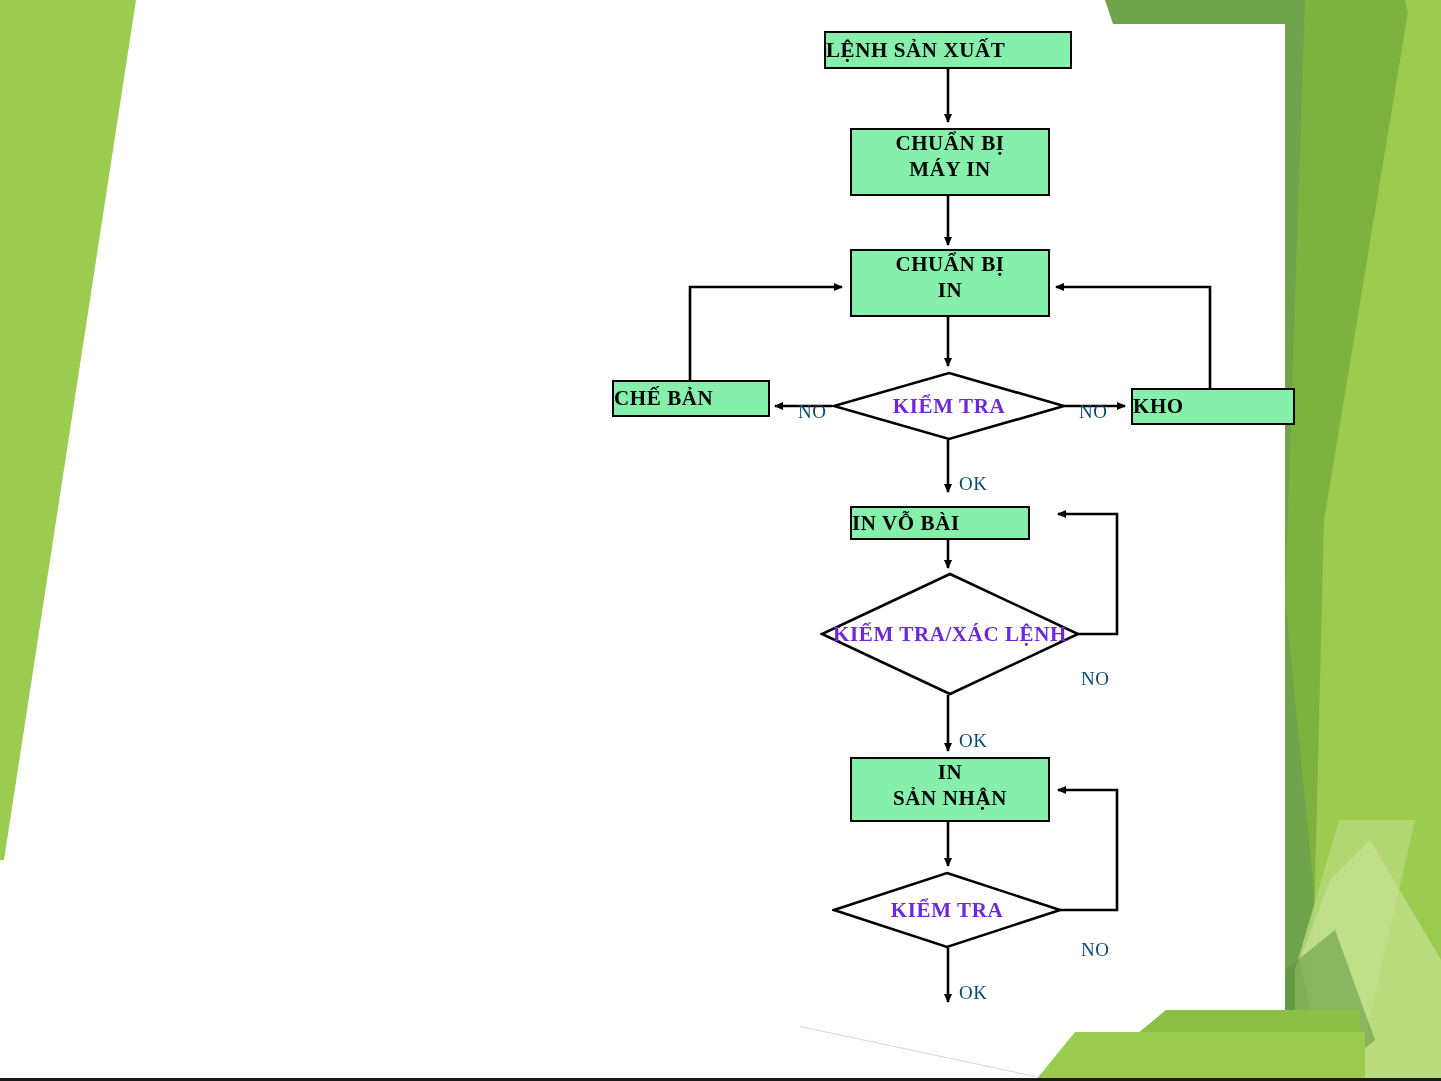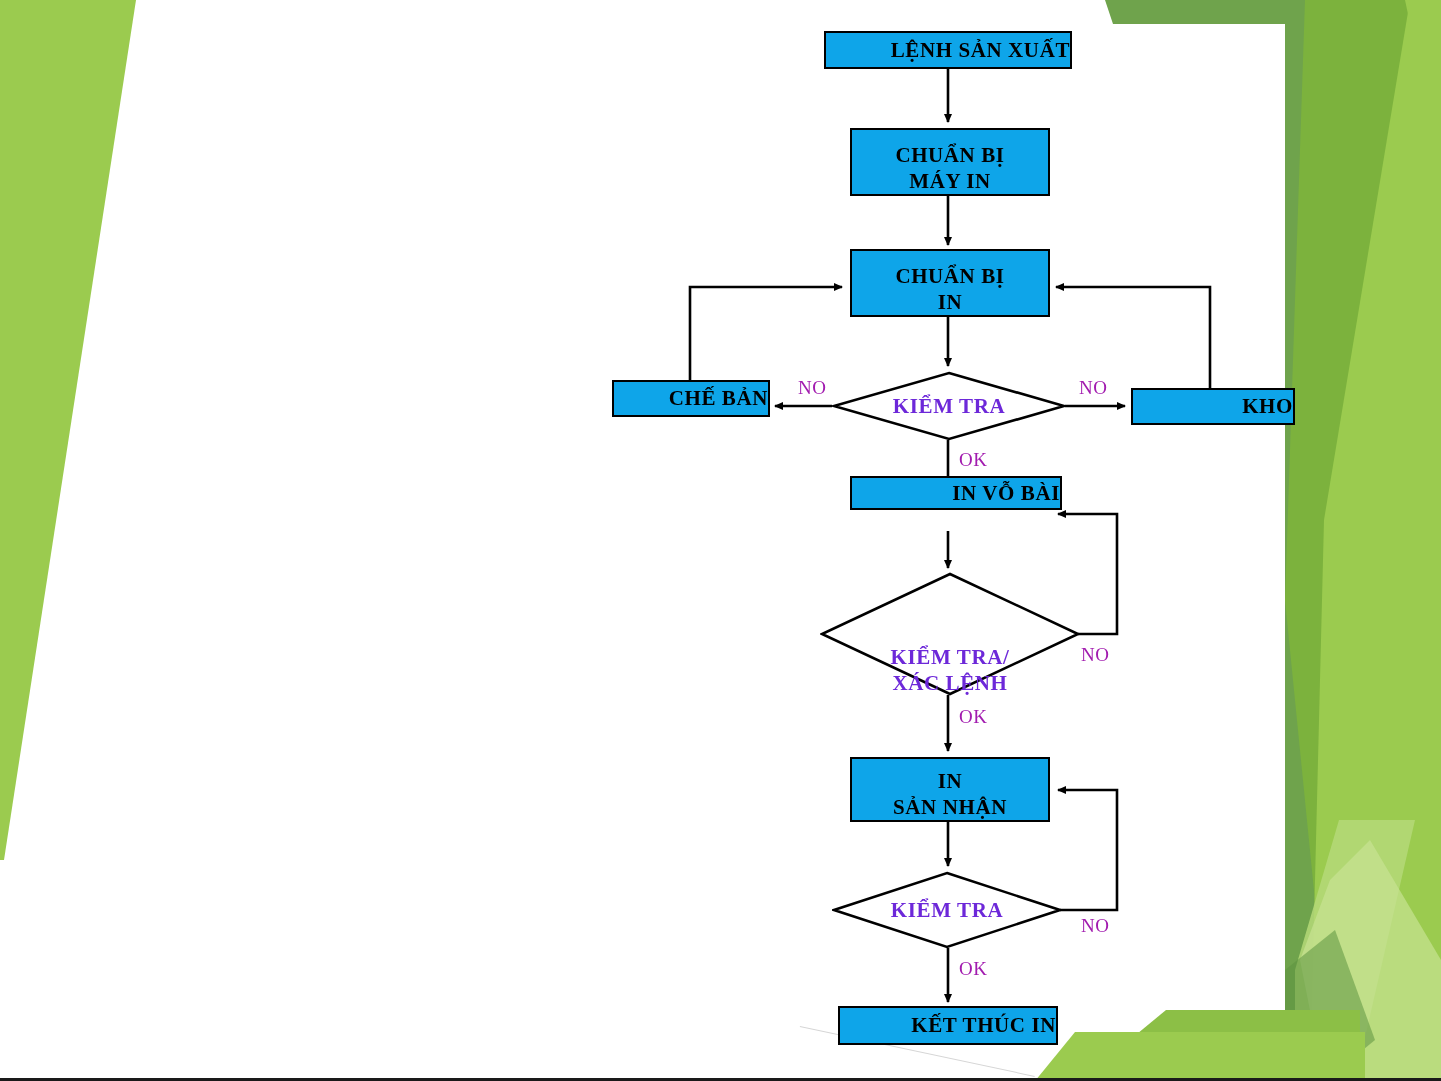--- a/index.html
+++ b/index.html
@@ -141,24 +141,24 @@
     background: #1a1a1a;
   }
 
   
   .chart { position: absolute; inset: 0; }
 
   .node-box {
     position: absolute;
     box-sizing: border-box;
     border: 2px solid #000000;
-    background: #0ea5e9;
+    background: #86efac;
     display: flex;
     align-items: center;
-    justify-content: flex-end;
+    justify-content: flex-start;
     text-align: center;
     font-weight: bold;
     font-size: 21px;
     letter-spacing: 0.6px;
     line-height: 1.25;
     color: #000000;
   }
 
   .node-diamond {
     position: absolute;
@@ -176,22 +176,23 @@
     letter-spacing: 0.6px;
     line-height: 1.25;
     color: #6d28d9;
     pointer-events: none;
   }
 
   .edge-label {
     position: absolute;
     font-size: 19px;
     font-weight: normal;
-    color: #a21caf;
+    color: #0c4a6e;
     letter-spacing: 0.5px;
+    margin-top: 24px;
   }
 
   .conn { position: absolute; left: 0; top: 0; width: 1441px; height: 1081px; }
 </style>
 </head>
 <body>
 
 <div id="slide">
 
   <div class="bg-layer">
@@ -274,51 +275,48 @@
       </svg>
       <div class="diamond-label">
         <span>KIỂM TRA</span>
       </div>
     </div>
 
     <div class="node-box" style="left:1131px; top:388px; width:164px; height:37px;">
       <span>KHO</span>
     </div>
 
-    <div class="node-box" style="left:850px; top:476px; width:212px; height:34px;">
+    <div class="node-box" style="left:850px; top:506px; width:180px; height:34px;">
       <span>IN VỖ BÀI</span>
     </div>
 
     <div class="node-diamond" style="left:820px; top:572px; width:260px; height:124px;">
       <svg width="260" height="124" viewBox="0 0 260 124" xmlns="http://www.w3.org/2000/svg">
         <polygon points="130,2 258,62 130,122 2,62" fill="#ffffff" stroke="#000" stroke-width="2.6"></polygon>
       </svg>
-      <div class="diamond-label" style="flex-direction:column;justify-content:flex-end;">
+      <div class="diamond-label" style="flex-direction:row;">
         <span>KIỂM TRA/</span>
         <span>XÁC LỆNH</span>
       </div>
     </div>
 
     <div class="node-box" style="left:850px; top:757px; width:200px; height:65px; flex-direction:column;">
       <span>IN</span>
       <span>SẢN NHẬN</span>
     </div>
 
     <div class="node-diamond" style="left:832px; top:871px; width:230px; height:78px;">
       <svg width="230" height="78" viewBox="0 0 230 78" xmlns="http://www.w3.org/2000/svg">
         <polygon points="115,2 228,39 115,76 2,39" fill="#ffffff" stroke="#000" stroke-width="2.6"></polygon>
       </svg>
       <div class="diamond-label">
         <span>KIỂM TRA</span>
       </div>
     </div>
 
-    <div class="node-box" style="left:838px; top:1006px; width:220px; height:39px;">
-      <span>KẾT THÚC IN</span>
-    </div>
 
     <div class="edge-label" style="left:798px; top:377px;">NO</div>
 
     <div class="edge-label" style="left:1079px; top:377px;">NO</div>
 
     <div class="edge-label" style="left:959px; top:449px;">OK</div>
 
     <div class="edge-label" style="left:1081px; top:644px;">NO</div>
 
     <div class="edge-label" style="left:959px; top:706px;">OK</div>

